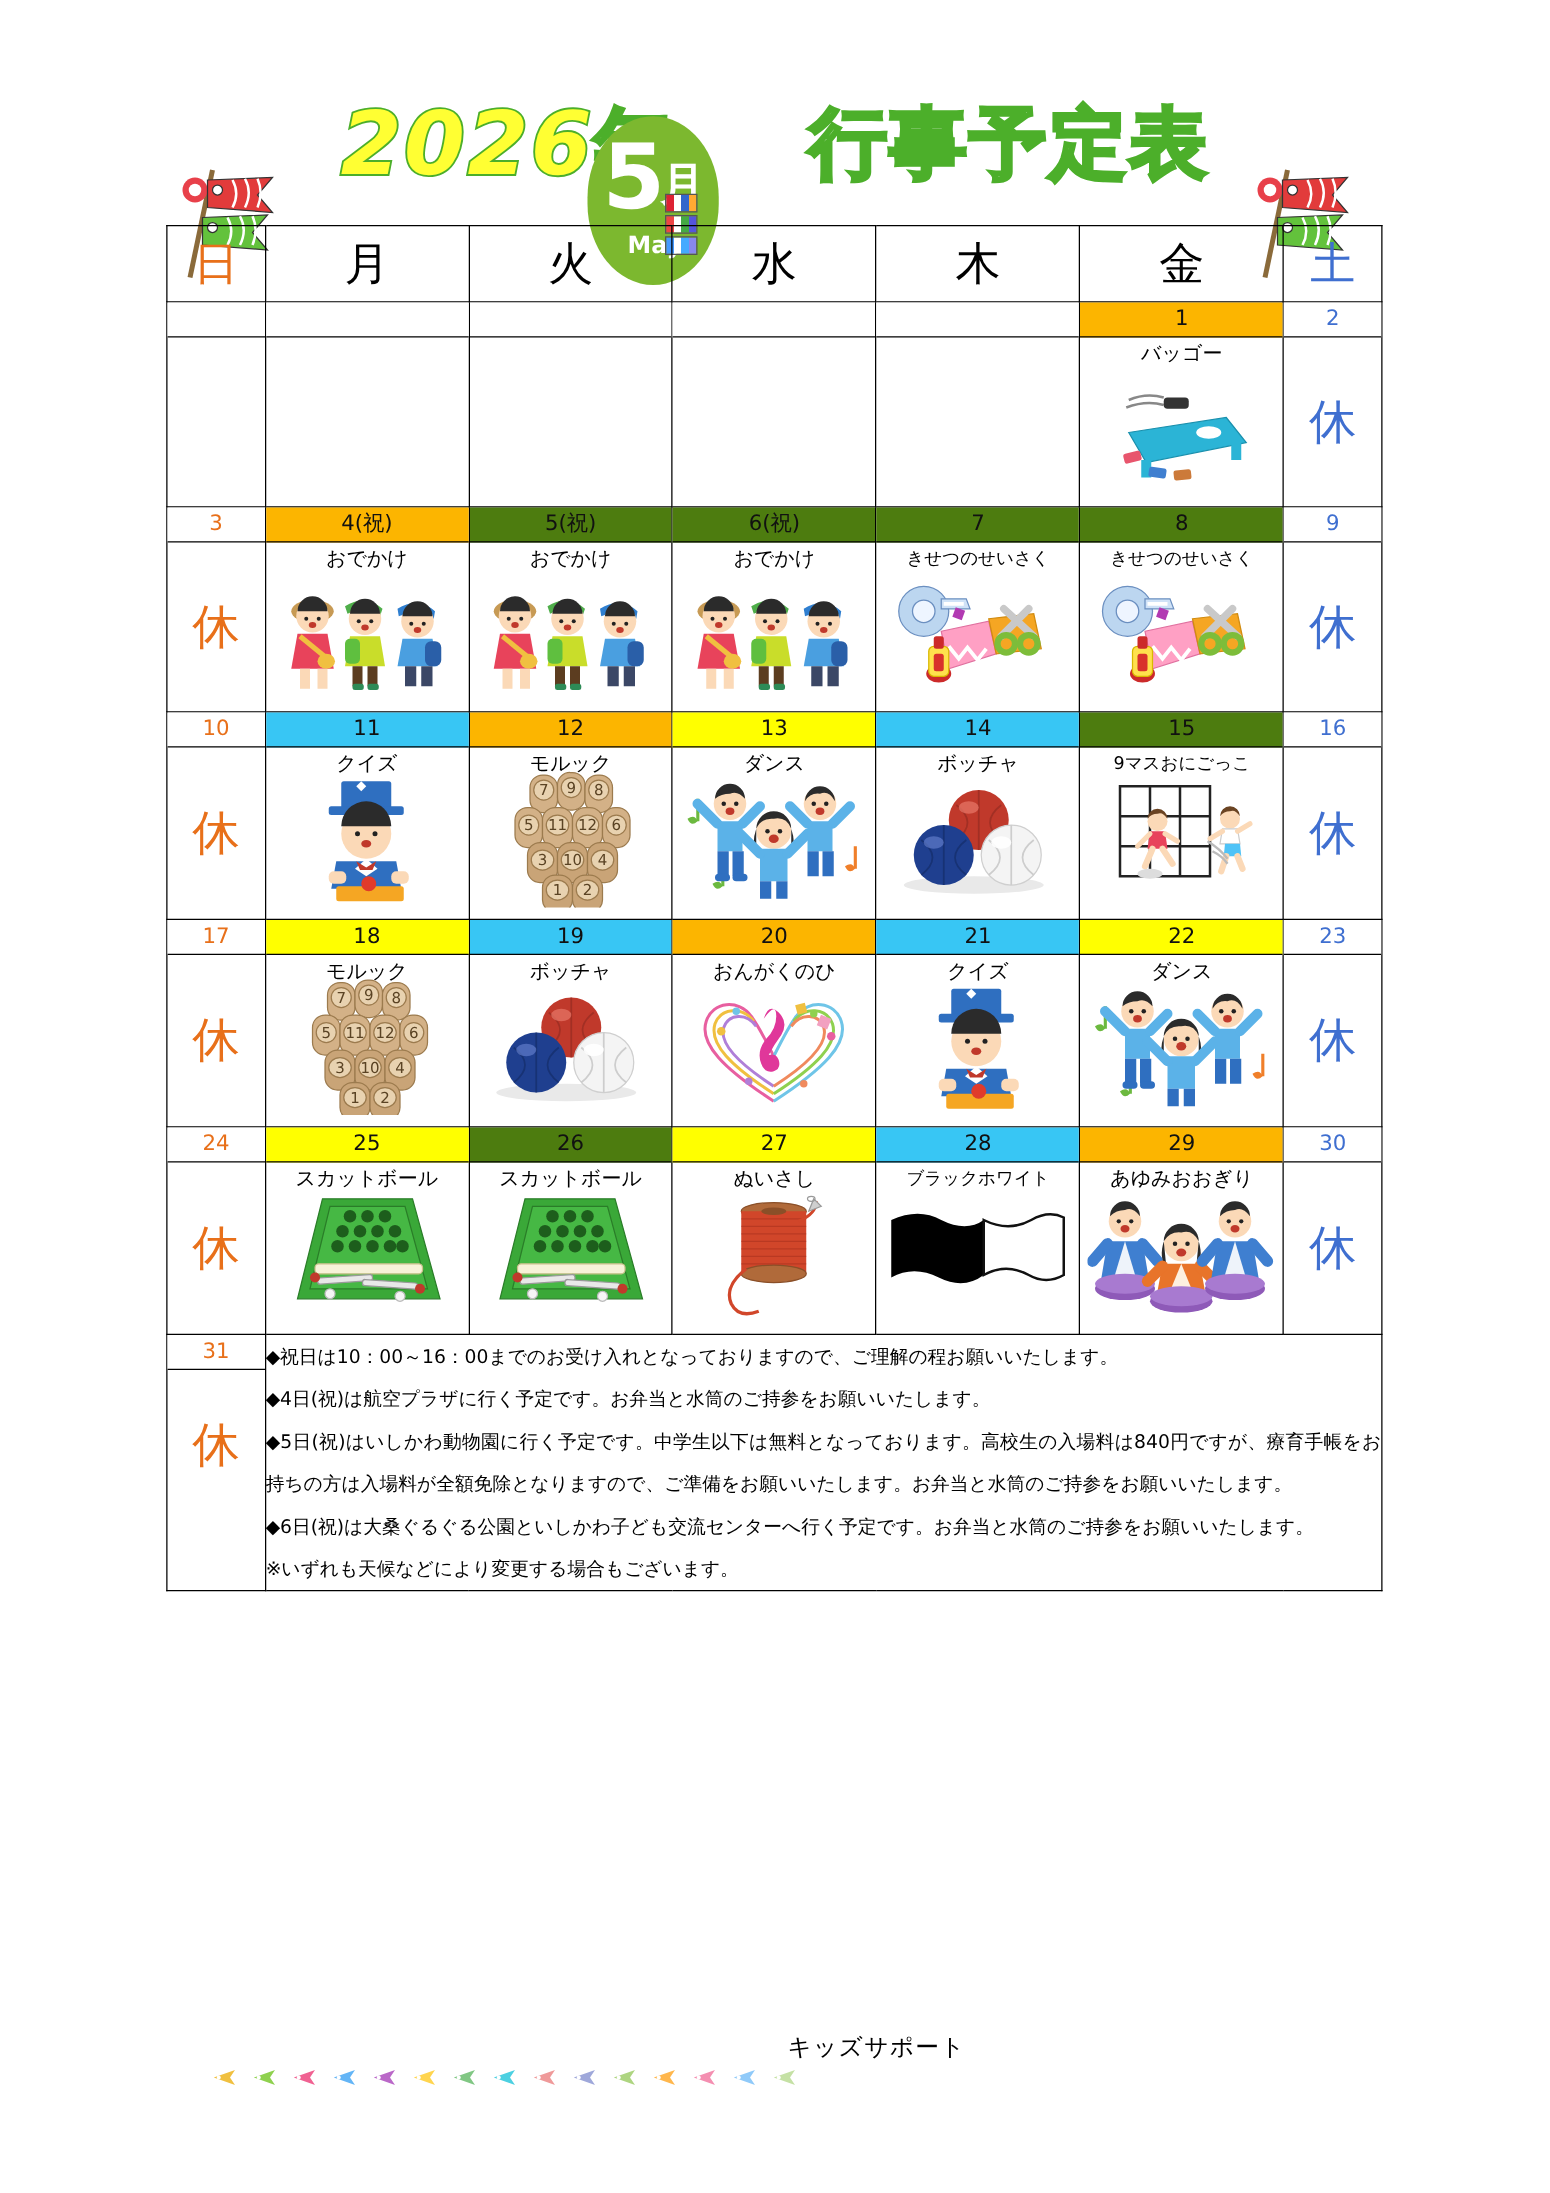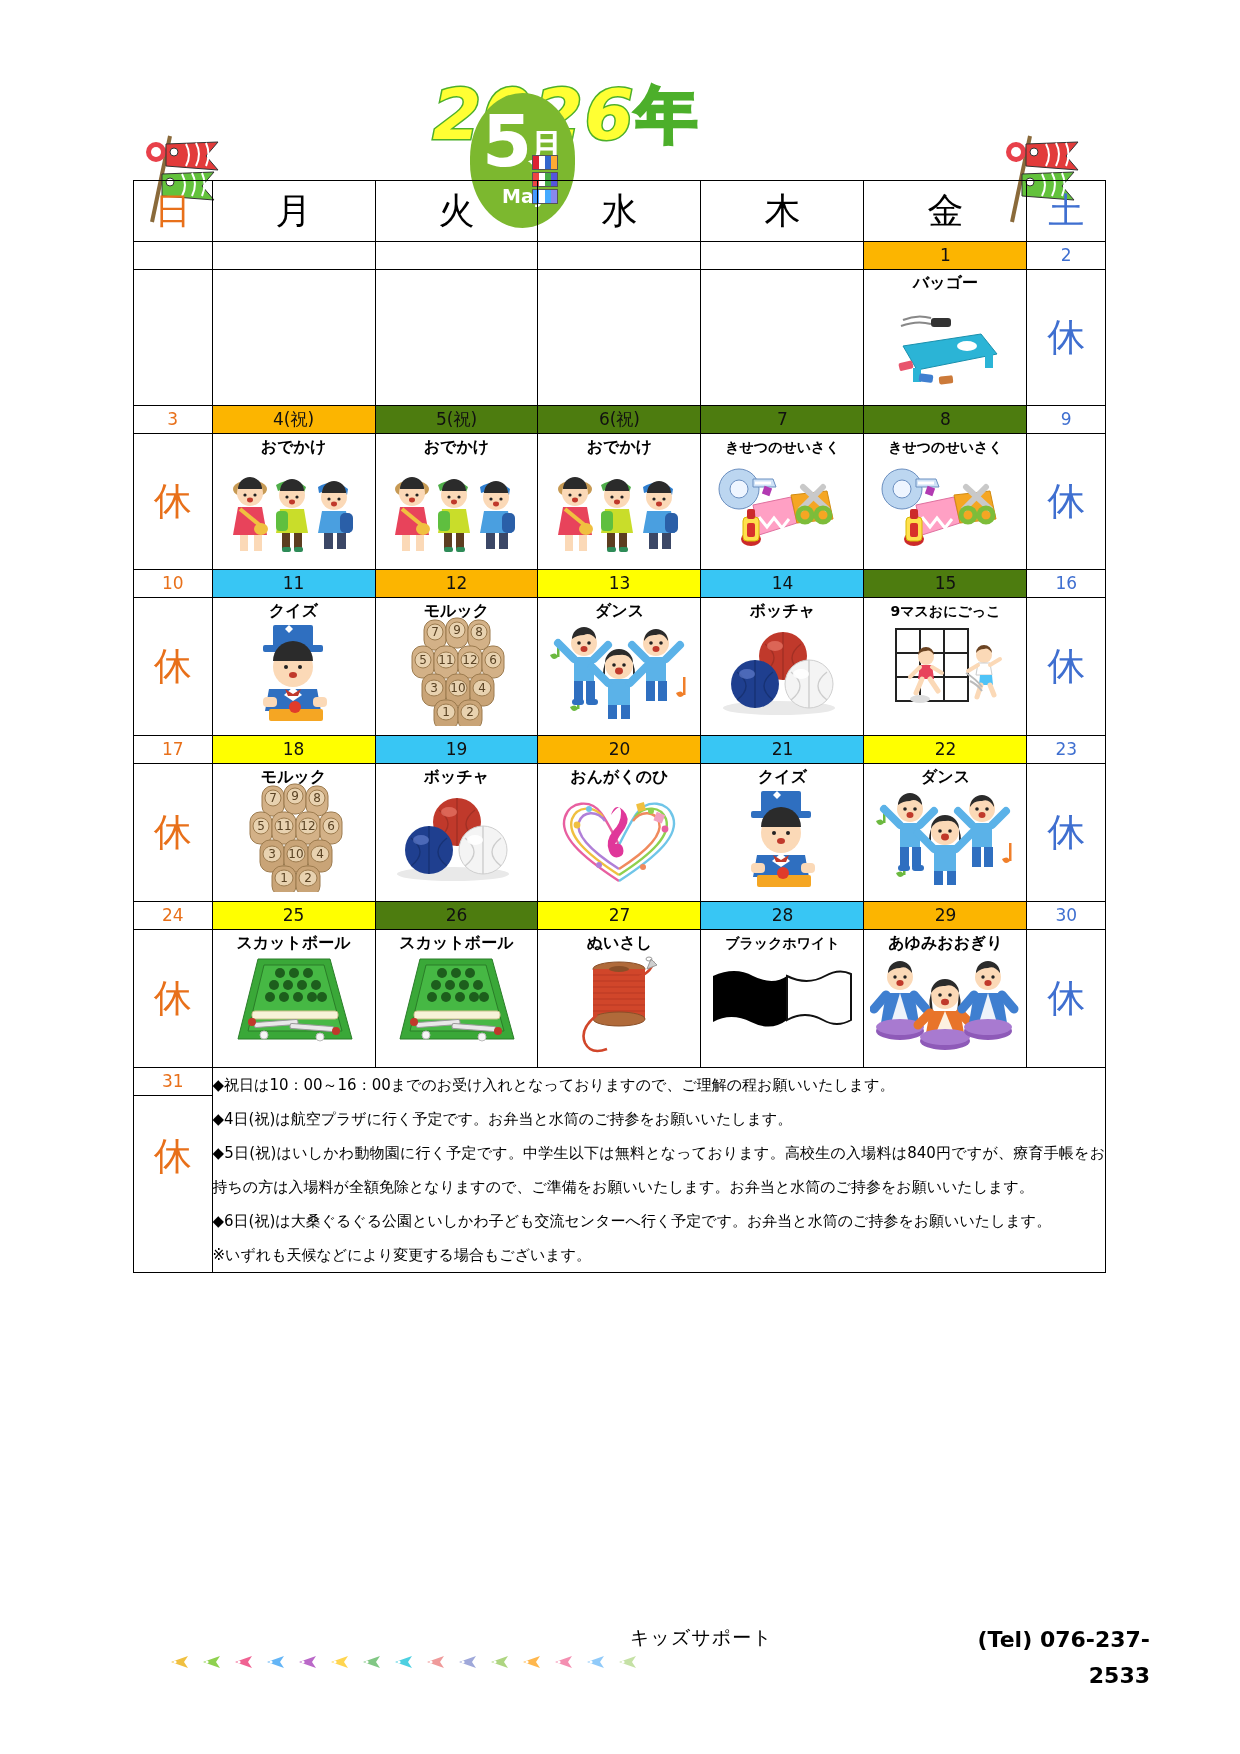--- a/index.html
+++ b/index.html
@@ -96,21 +96,20 @@
   .bg-cyan{background:#38c6f4;}
   .bg-yellow{background:#ffff00;}
   .bg-white{background:#ffffff;}
 
   .cell{position:relative;}
   .evt{
     text-align:center;font-size:16px;line-height:20px;
     padding-top:3px;color:#000;
     font-family:"DejaVu Sans","Liberation Sans",sans-serif;
     white-space:nowrap;
-    font-weight:bold;
   }
   .evt.small{font-size:14px;}
   .art{height:100px;display:flex;align-items:center;justify-content:center;}
   .restmark{
     display:flex;align-items:center;justify-content:center;
     font-size:38px;
   }
   .restmark.sun{color:#e8701a;}
   .restmark.sat{color:#3f6fd0;}
 
@@ -163,20 +162,21 @@
       <path d="M46 14 q6 11 0 22 M56 13 q6 11 0 23 M66 13 q5 11 0 23" stroke="#fff" stroke-width="2" fill="none"></path>
       <path d="M22 44 L74 42 L62 56 L74 70 L22 66 Z" fill="#63c23c" stroke="#333" stroke-width="1"></path>
       <circle cx="30" cy="52" r="4" fill="#fff" stroke="#333"></circle>
       <path d="M42 44 q6 11 0 22 M52 43 q6 11 0 23 M62 43 q5 11 0 23" stroke="#fff" stroke-width="2" fill="none"></path>
     </svg>
 
     <div class="title-text">
       <span class="t-year">2026</span>
       <span class="t-nen">年</span>
       <span style="display:inline-block;width:108px;"></span>
+      <span class="t-rest">行事予定表</span>
     </div>
 
     <div class="month-badge">
       <div class="mb-num">5</div>
       <div class="mb-kanji">月</div>
       <div class="mb-may">May</div>
       <div class="mb-chip">
           <i></i>
           <i></i>
           <i></i>
@@ -1158,18 +1158,14 @@
       <svg class="fish" viewBox="0 0 26 16">
           <path d="M1 8 L18 2 L14 8 L18 14 Z" fill="#90caf9"></path>
           <circle cx="5" cy="8" r="1.6" fill="#fff"></circle>
         </svg>
       <svg class="fish" viewBox="0 0 26 16">
           <path d="M1 8 L18 2 L14 8 L18 14 Z" fill="#c5e1a5"></path>
           <circle cx="5" cy="8" r="1.6" fill="#fff"></circle>
         </svg>
     </div>
     <div class="f-kids">キッズサポート</div>
-    <div class="f-tel">
-      <span>(Tel) 076-237-</span><br>
-      <span>2533</span>
-    </div>
   </div>
 </div>
 
 </body></html>

